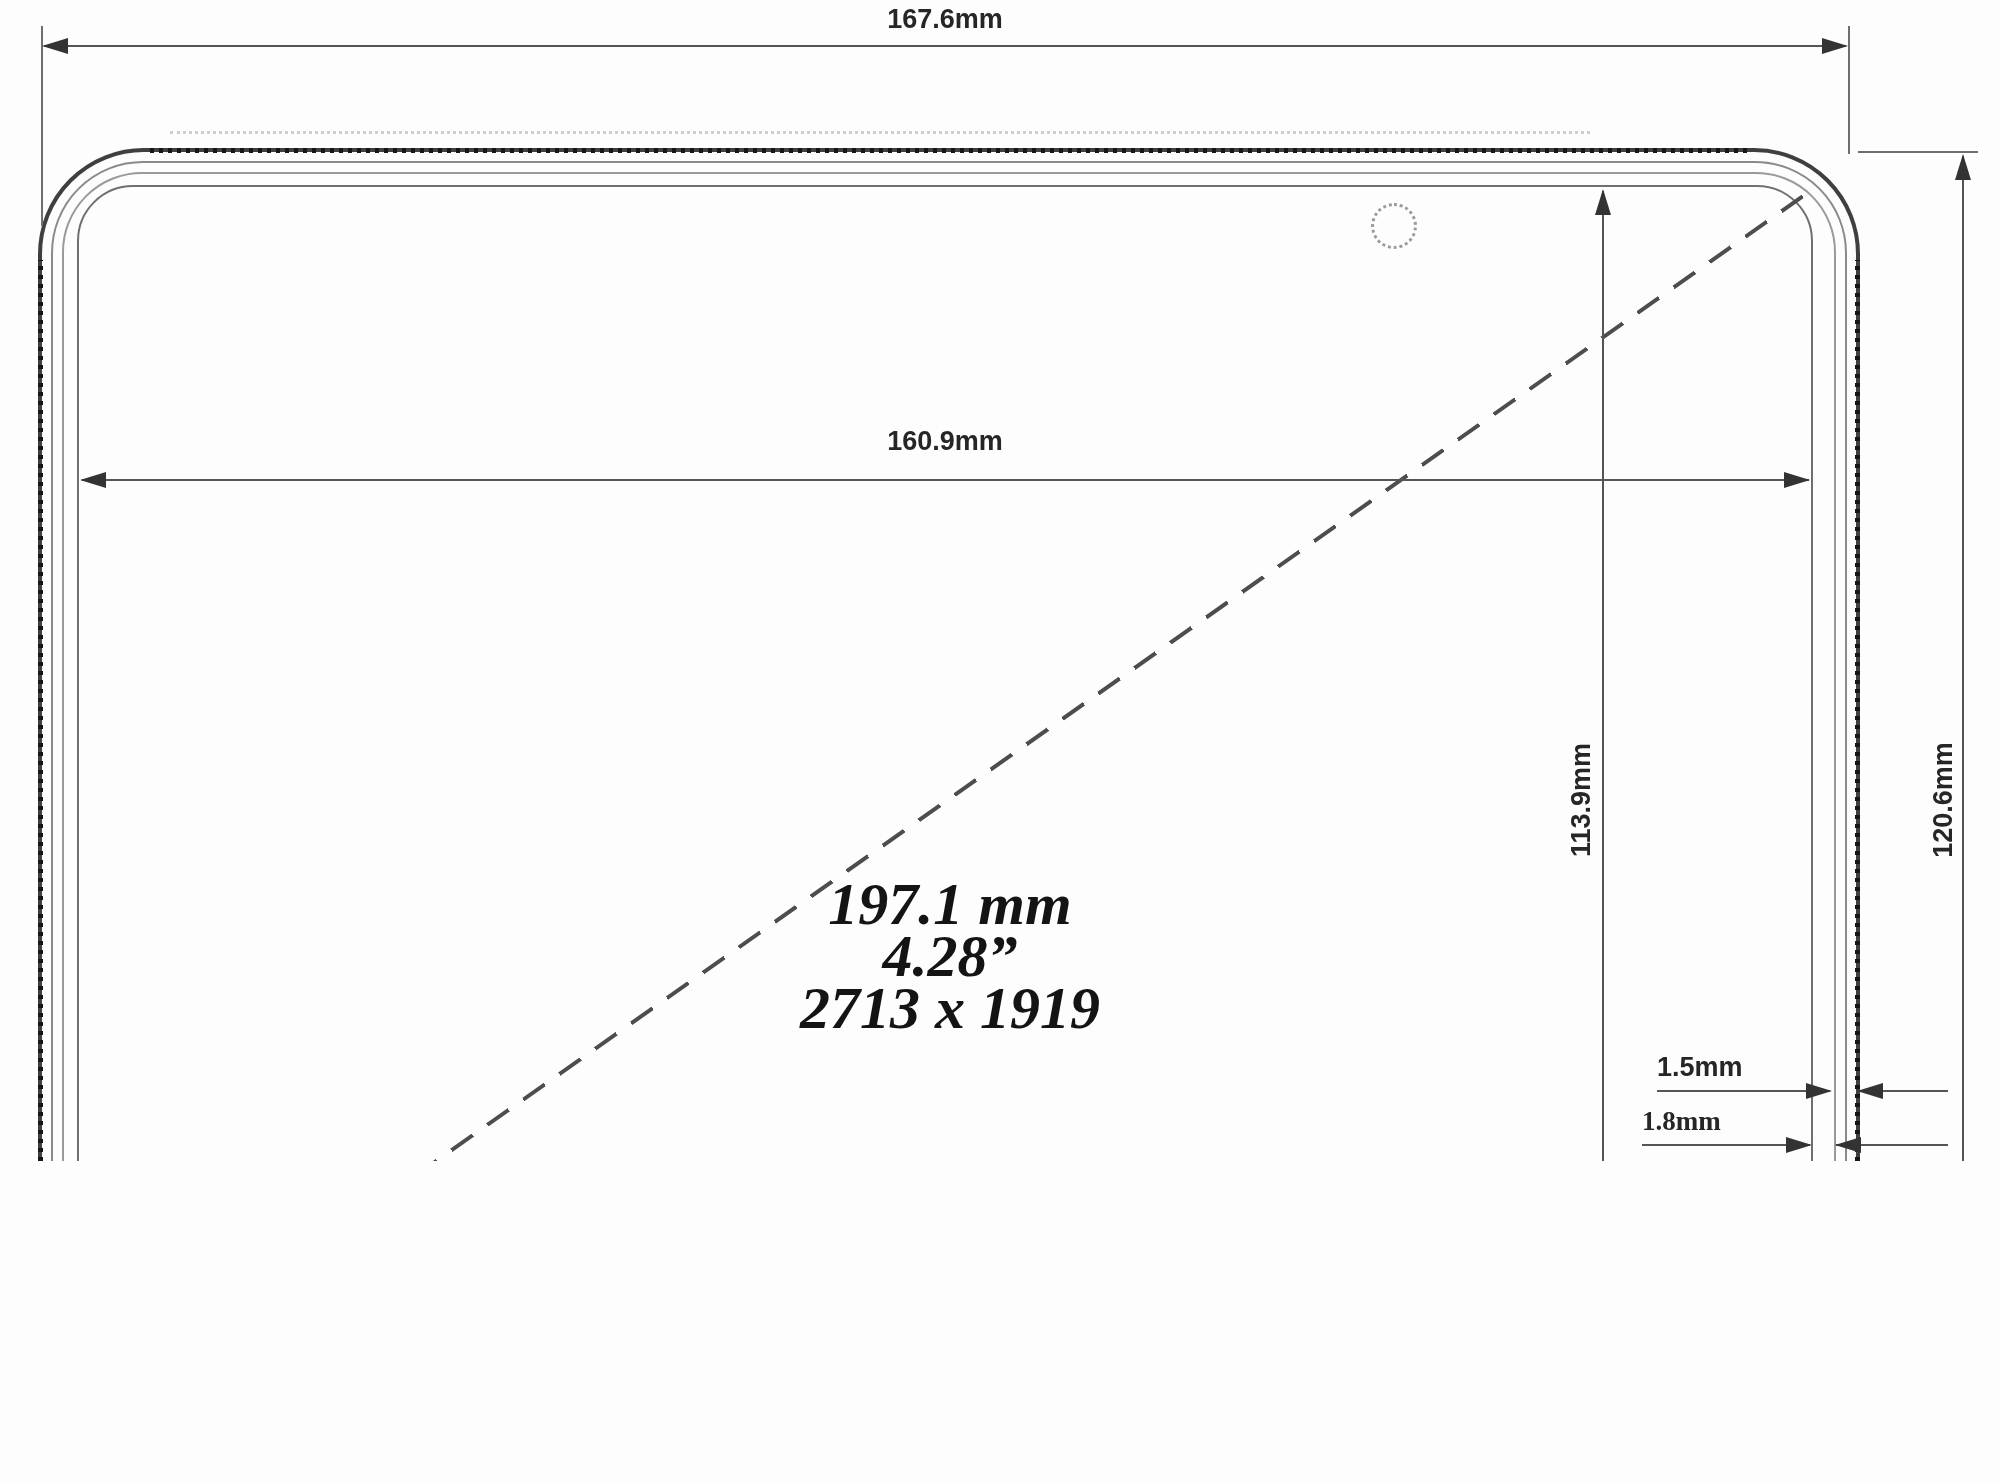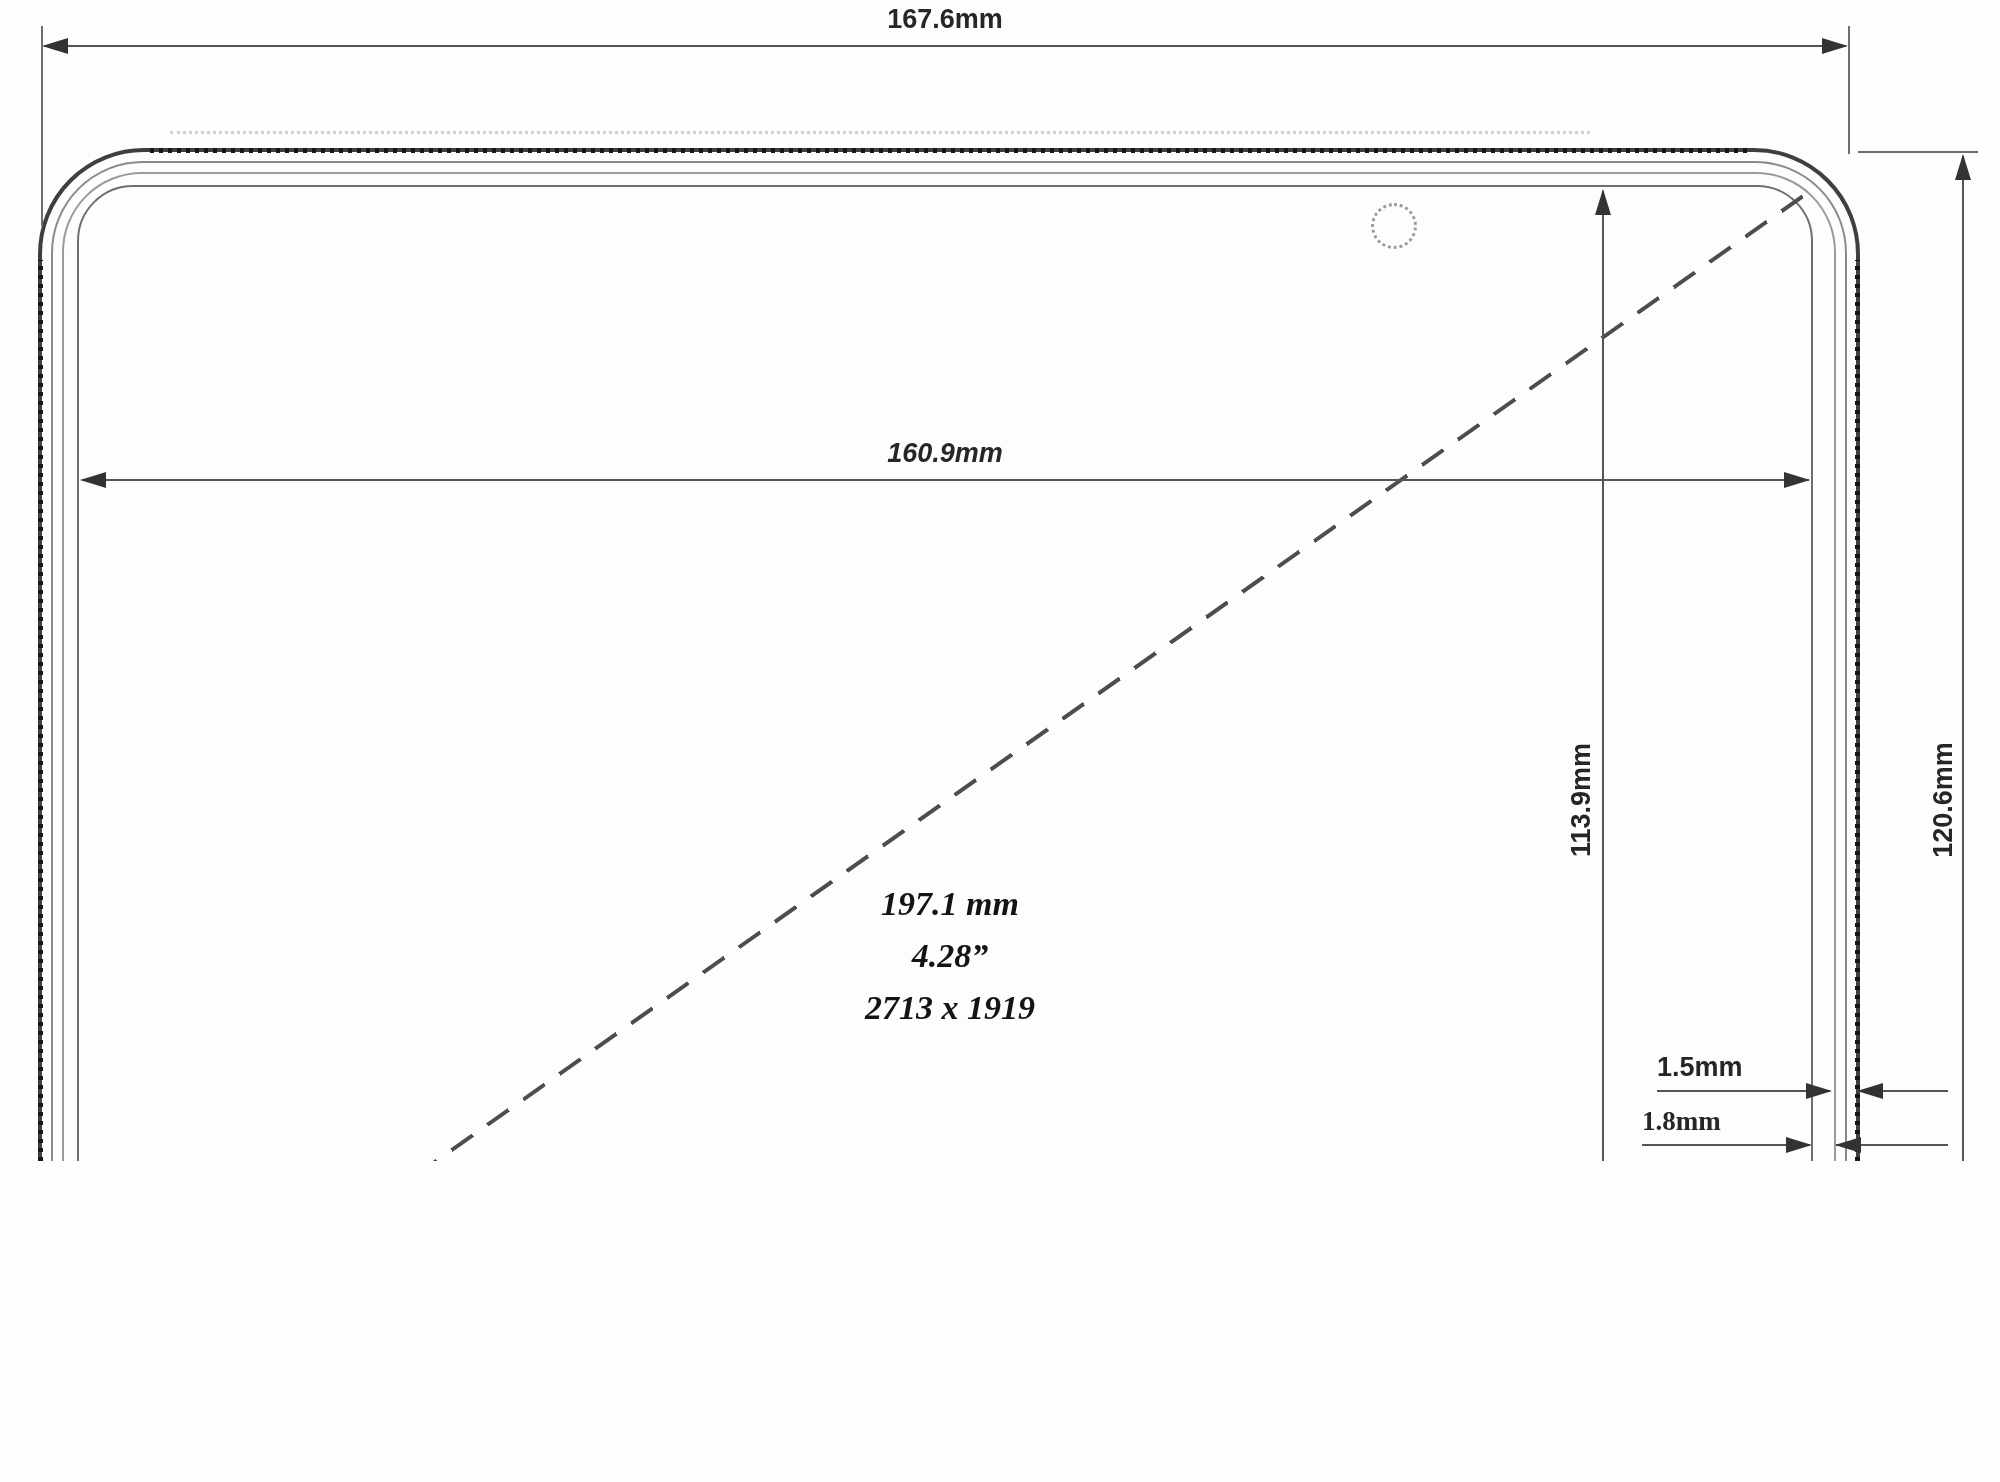--- a/index.html
+++ b/index.html
@@ -39,21 +39,21 @@
   .diagonal{
     left:92px;top:1402px;width:2100px;height:4px;
     background:repeating-linear-gradient(90deg,#4d4d4d 0 26px,rgba(0,0,0,0) 26px 44px);
     transform:rotate(-35.22deg);transform-origin:0 50%;
   }
   
   .camera{left:1371px;top:203px;width:46px;height:46px;border:3px dotted #9a9a9a;border-radius:50%;box-sizing:border-box;}
   
   .center-note{left:700px;top:878px;width:500px;text-align:center;
     font-family:"Liberation Serif", serif;font-style:italic;font-weight:bold;
-    font-size:34px;line-height:52px;color:#141414;}
+    font-size:60px;line-height:52px;color:#141414;}
 </style>
 </head>
 <body>
 
 <div class="canvas">
 
   <div class="abs outer-rect"></div>
   <div class="abs mid-rect1"></div>
   <div class="abs mid-rect2"></div>
   <div class="abs screen-rect"></div>
@@ -73,21 +73,21 @@
   <div class="abs vline ext" style="left:41px;top:26px;height:200px;"></div>
   <div class="abs vline ext" style="left:1848px;top:26px;height:128px;"></div>
   <div class="abs hline" style="left:44px;top:45px;width:1802px;"></div>
   <div class="abs ah ah-left" style="left:42px;top:38px;"></div>
   <div class="abs ah ah-right" style="left:1822px;top:38px;"></div>
   <div class="abs dim-label centered" style="left:845px;top:4px;width:200px;">167.6mm</div>
 
   <div class="abs hline" style="left:82px;top:479px;width:1727px;"></div>
   <div class="abs ah ah-left" style="left:80px;top:472px;"></div>
   <div class="abs ah ah-right" style="left:1784px;top:472px;"></div>
-  <div class="abs dim-label centered" style="left:845px;top:438px;width:200px;font-style:italic;">160.9mm</div>
+  <div class="abs dim-label centered" style="left:845px;top:426px;width:200px;">160.9mm</div>
 
   <div class="abs vline" style="left:1602px;top:191px;height:1222px;"></div>
   <div class="abs ah ah-up" style="left:1595px;top:189px;"></div>
   <div class="abs ah ah-down" style="left:1595px;top:1389px;"></div>
   <div class="abs dim-label rot" style="left:1581px;top:800px;">113.9mm</div>
 
   <div class="abs hline ext" style="left:1858px;top:151px;width:120px;"></div>
   <div class="abs hline ext" style="left:1782px;top:1454px;width:196px;"></div>
   <div class="abs vline" style="left:1962px;top:156px;height:1297px;"></div>
   <div class="abs ah ah-up" style="left:1955px;top:154px;"></div>

